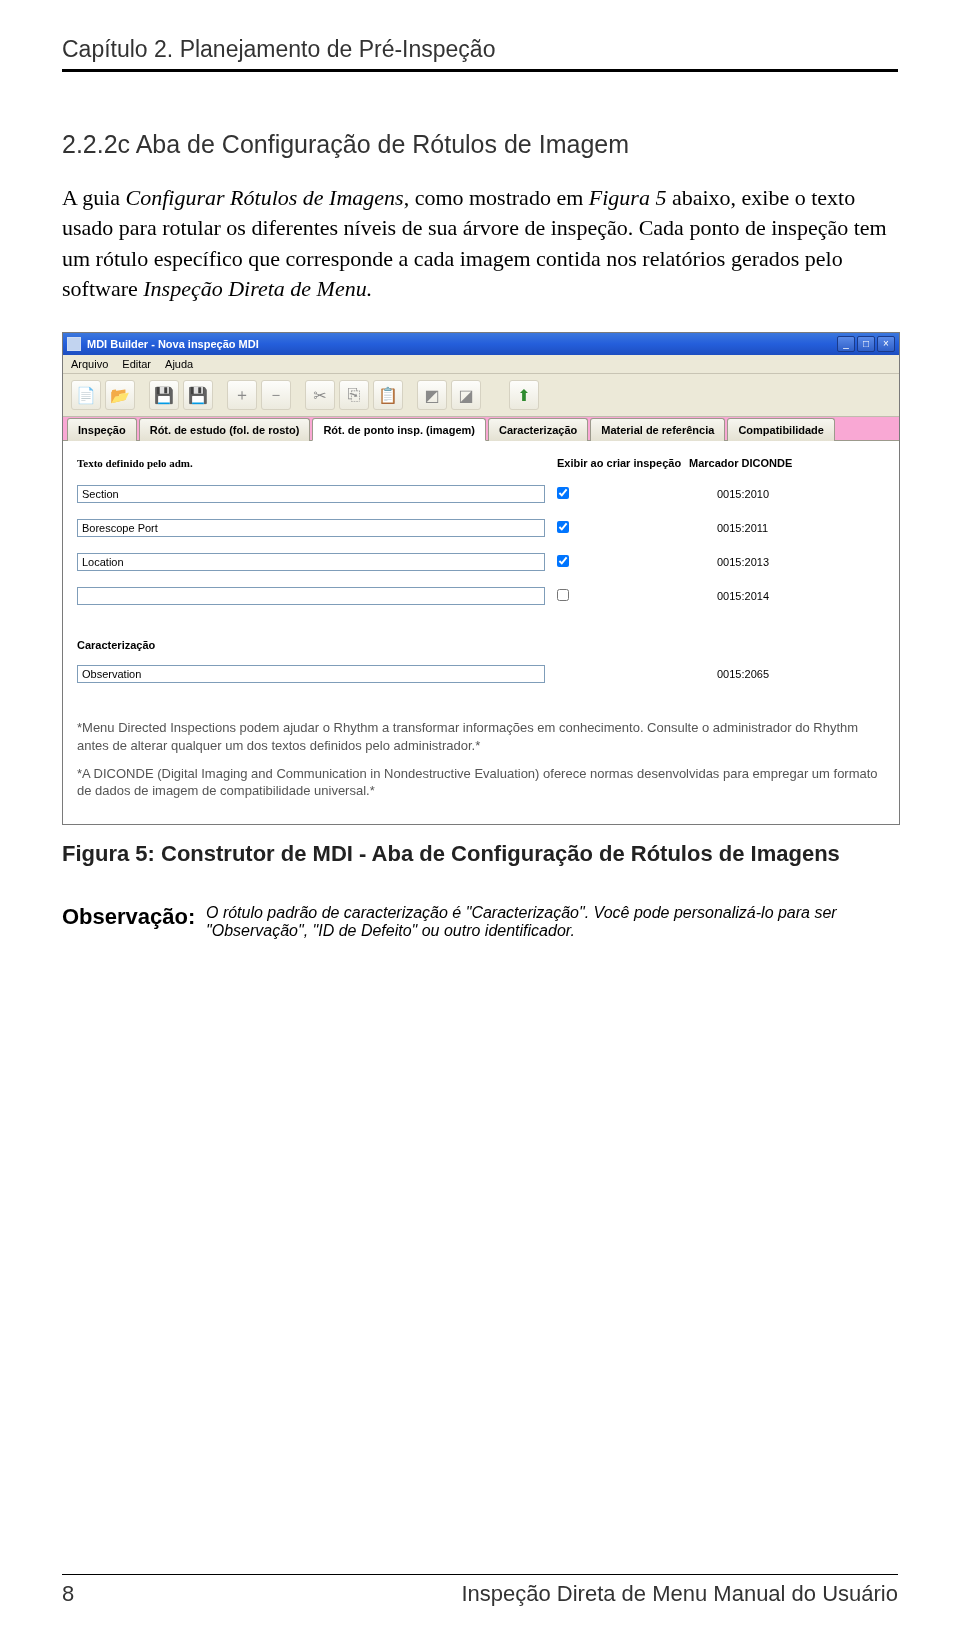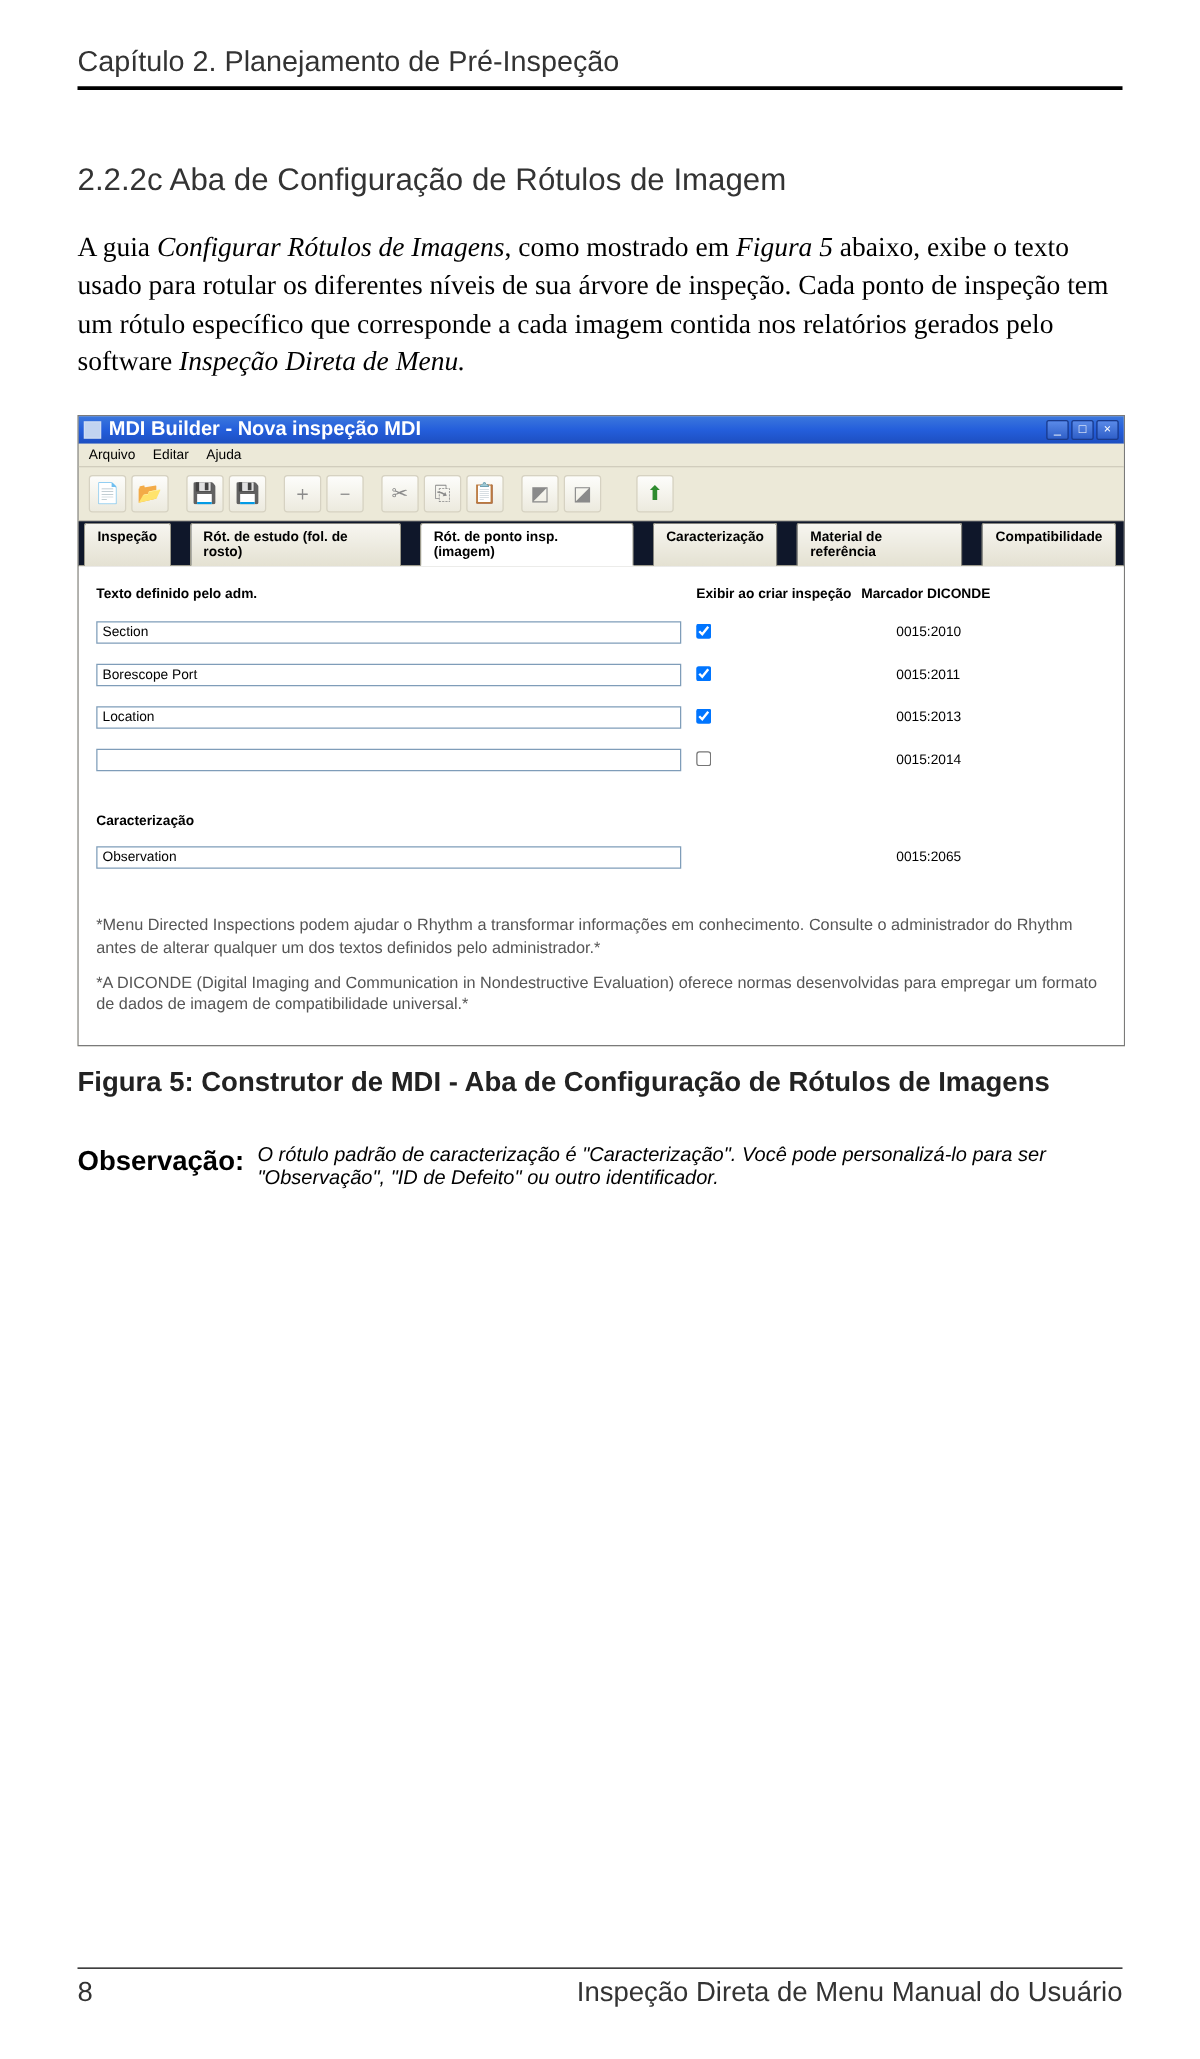--- a/index.html
+++ b/index.html
@@ -54,21 +54,21 @@
     align-items: center;
     height: 22px;
     padding: 0 4px;
   }
   .titlebar .app-title-icon {
     width: 14px; height: 14px;
     background: #c2d4f0;
     margin-right: 6px;
     border: 1px solid #fff3;
   }
-  .titlebar .title-text { flex: 1; font-size: 16px; font-weight: bold; }
+  .titlebar .title-text { flex: 1; font-size: 11px; font-weight: bold; }
   .win-controls { display: flex; gap: 2px; }
   .win-btn {
     width: 18px; height: 16px;
     background: linear-gradient(#5a8ae8,#2f5fc8);
     border: 1px solid #1a3a8a;
     border-radius: 2px;
     display: flex; align-items: center; justify-content: center;
     color: #fff; font-size: 10px; line-height: 1;
   }
 
@@ -96,24 +96,24 @@
     border-radius: 3px;
     background: linear-gradient(#fdfdfb,#eceade);
     display:flex; align-items:center; justify-content:center;
     color:#8a8a8a; font-size:16px;
   }
   .tool-sep { width:6px; }
   .tool-btn.green { color:#2e8b2e; }
 
   .tabstrip {
     display:flex;
-    background:#0f172a;
+    background:#f9a8d4;
     padding: 0 4px;
     border-bottom: 1px solid #9c9a8c;
-    gap:13px;
+    gap:0;
   }
   .tab {
     padding: 5px 10px 4px 10px;
     font-size: 11px;
     font-weight: bold;
     color:#000;
     background: linear-gradient(#f7f6f0,#e4e1d2);
     border: 1px solid #9c9a8c;
     border-bottom: none;
     border-radius: 3px 3px 0 0;
@@ -132,21 +132,21 @@
     background:#fff;
     padding: 10px 14px 14px 14px;
   }
 
   .col-headers {
     display:flex;
     font-size:11px;
     font-weight:bold;
     margin: 6px 0 16px 0;
   }
-  .col-headers .c1 { width: 480px; }
+  .col-headers .c1 { width: 480px; font-family: Liberation Serif, serif; }
   .col-headers .c2 { width: 132px; }
   .col-headers .c3 { flex:1; }
 
   .row { display:flex; align-items:center; margin-bottom: 16px; font-size:11px; }
   .row .c1 { width: 480px; }
   .row .c2 { width: 160px; }
   .row .c3 { flex:1; }
   .row input[type="text"] {
     width: 468px;
     font-size: 11px;

